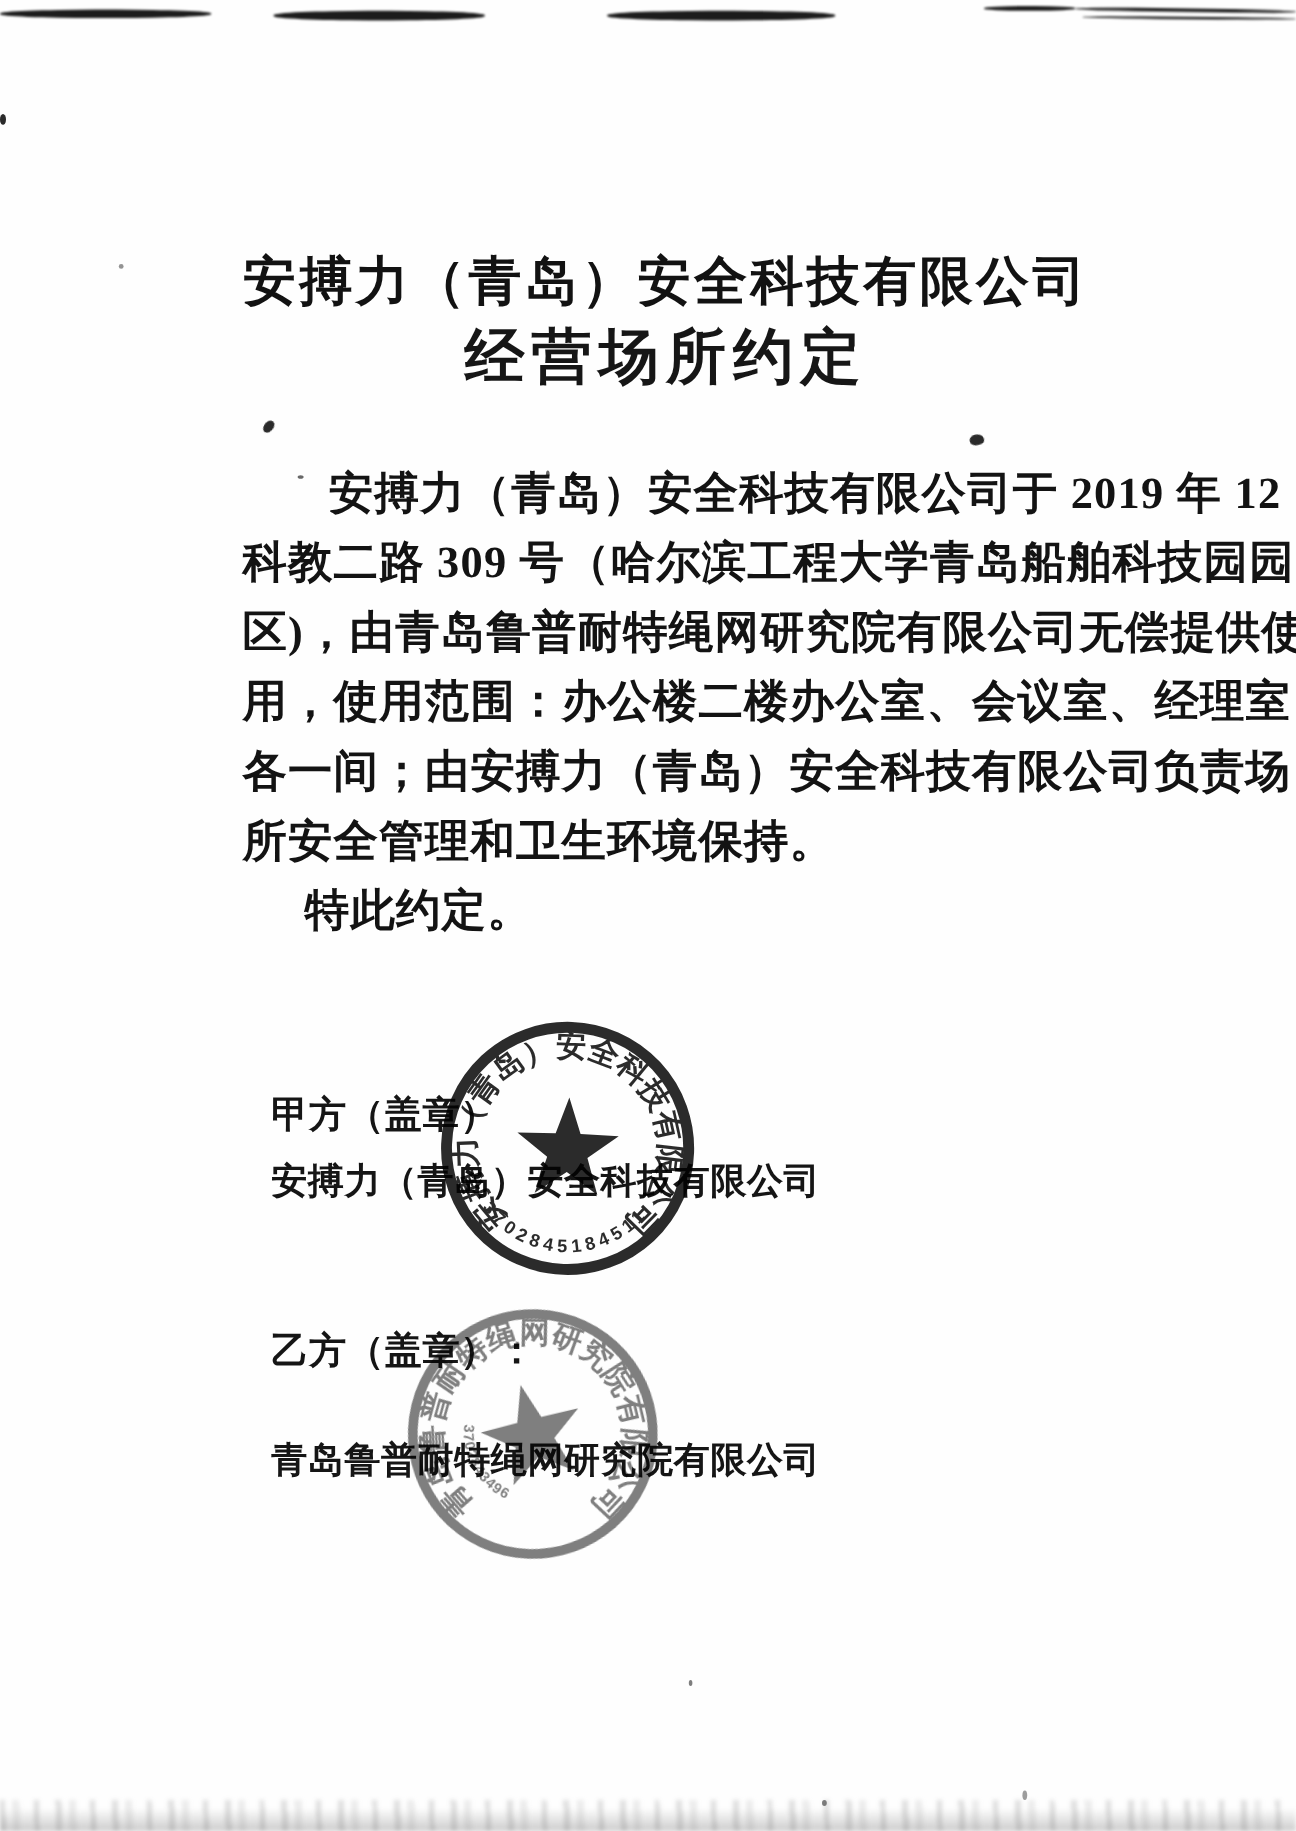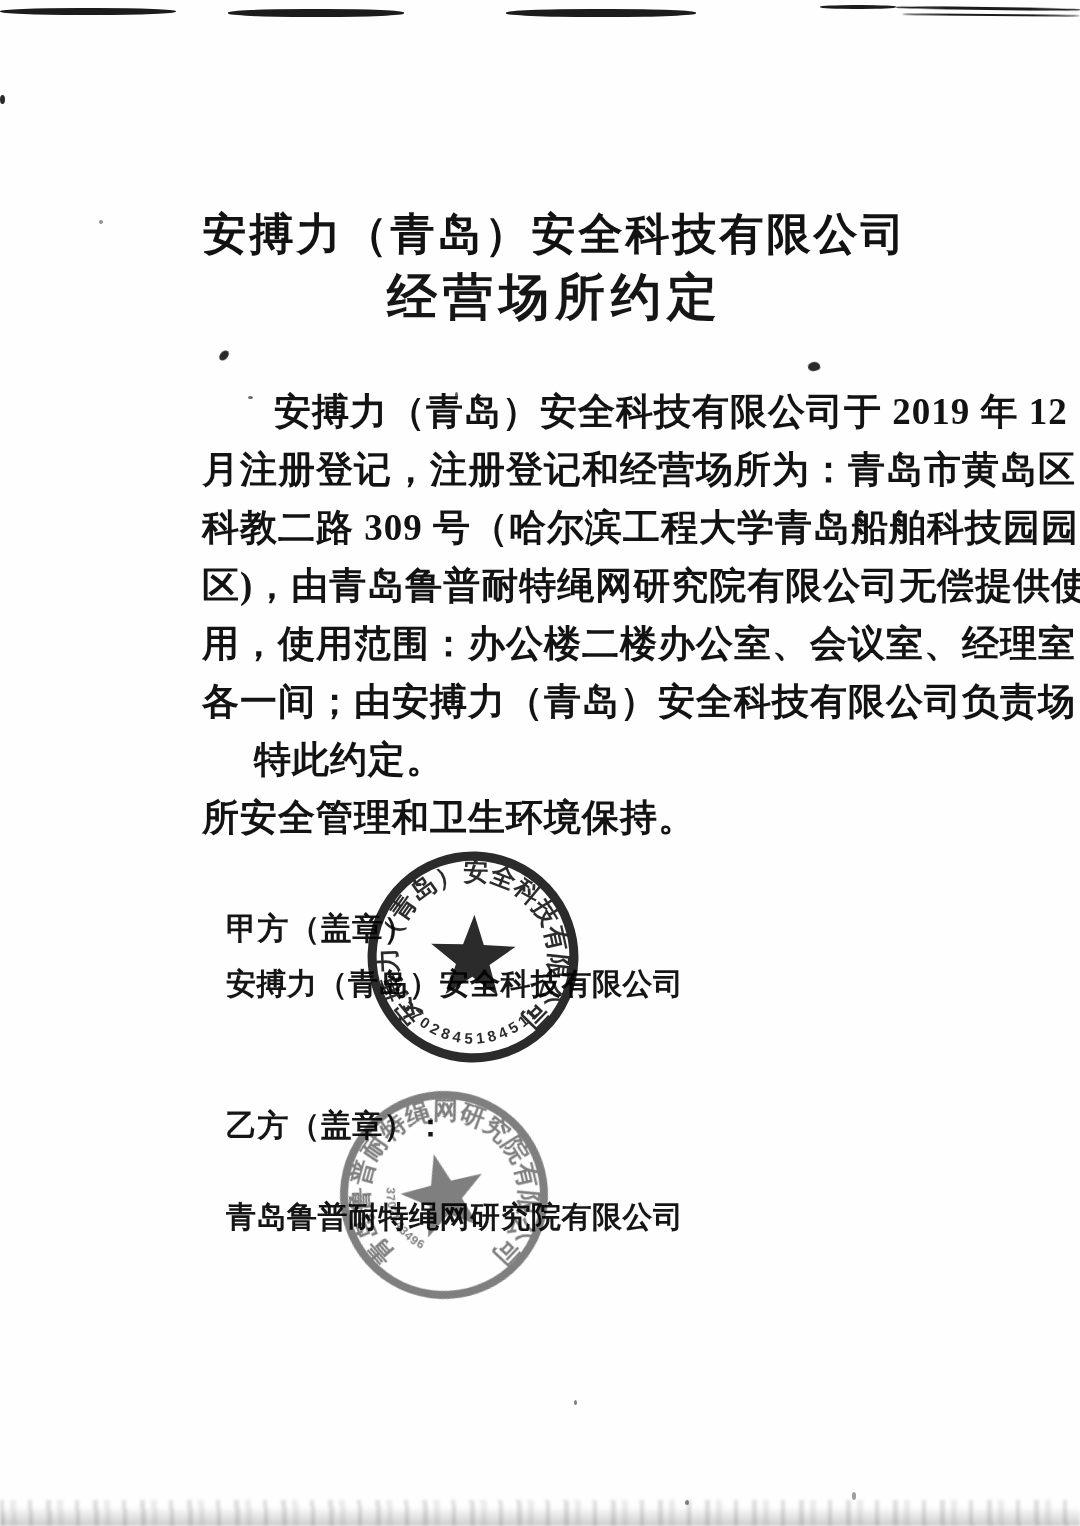--- a/index.html
+++ b/index.html
@@ -133,27 +133,26 @@
   <div class="speck" style="left:455px; top:392px; width:3px; height:6px; opacity:.7;"></div>
   <div class="speck" style="left:574px; top:1400px; width:3px; height:5px; opacity:.6;"></div>
   <div class="speck" style="left:685px; top:1500px; width:4px; height:5px; opacity:.6;"></div>
   <div class="speck" style="left:852px; top:1492px; width:4px; height:8px; opacity:.45;"></div>
 
   <div class="doc-title">安搏力（青岛）安全科技有限公司</div>
   <div class="doc-subtitle">经营场所约定</div>
 
   <div class="body-block">
     <div class="body-line indent">安搏力（青岛）安全科技有限公司于 2019 年 12</div>
-    <div class="body-line">月注册登记，注册登记和经营场所为：青岛市黄岛区</div>
     <div class="body-line">科教二路 309 号（哈尔滨工程大学青岛船舶科技园园</div>
     <div class="body-line">区)，由青岛鲁普耐特绳网研究院有限公司无偿提供使</div>
     <div class="body-line">用，使用范围：办公楼二楼办公室、会议室、经理室</div>
     <div class="body-line">各一间；由安搏力（青岛）安全科技有限公司负责场</div>
+    <div class="body-line short">所安全管理和卫生环境保持。</div>
     <div class="body-line short closing">特此约定。</div>
-    <div class="body-line short">所安全管理和卫生环境保持。</div>
   </div>
 
   <div class="sig-text" id="party-a-label">甲方（盖章）</div>
   <div class="sig-text" id="party-a-name">安搏力（青岛）安全科技有限公司</div>
 
   <svg class="seal seal-a" viewBox="0 0 220 220" xmlns="http://www.w3.org/2000/svg" aria-hidden="true" style="color: rgb(27, 27, 27);">
     <defs>
       <path id="ringA" d="M 59.2 166.5 A 76 76 0 1 1 160.8 166.5" fill="none"></path>
       <path id="numA" d="M 32.1 146.3 A 86 86 0 0 0 187.9 146.3" fill="none"></path>
     </defs>

